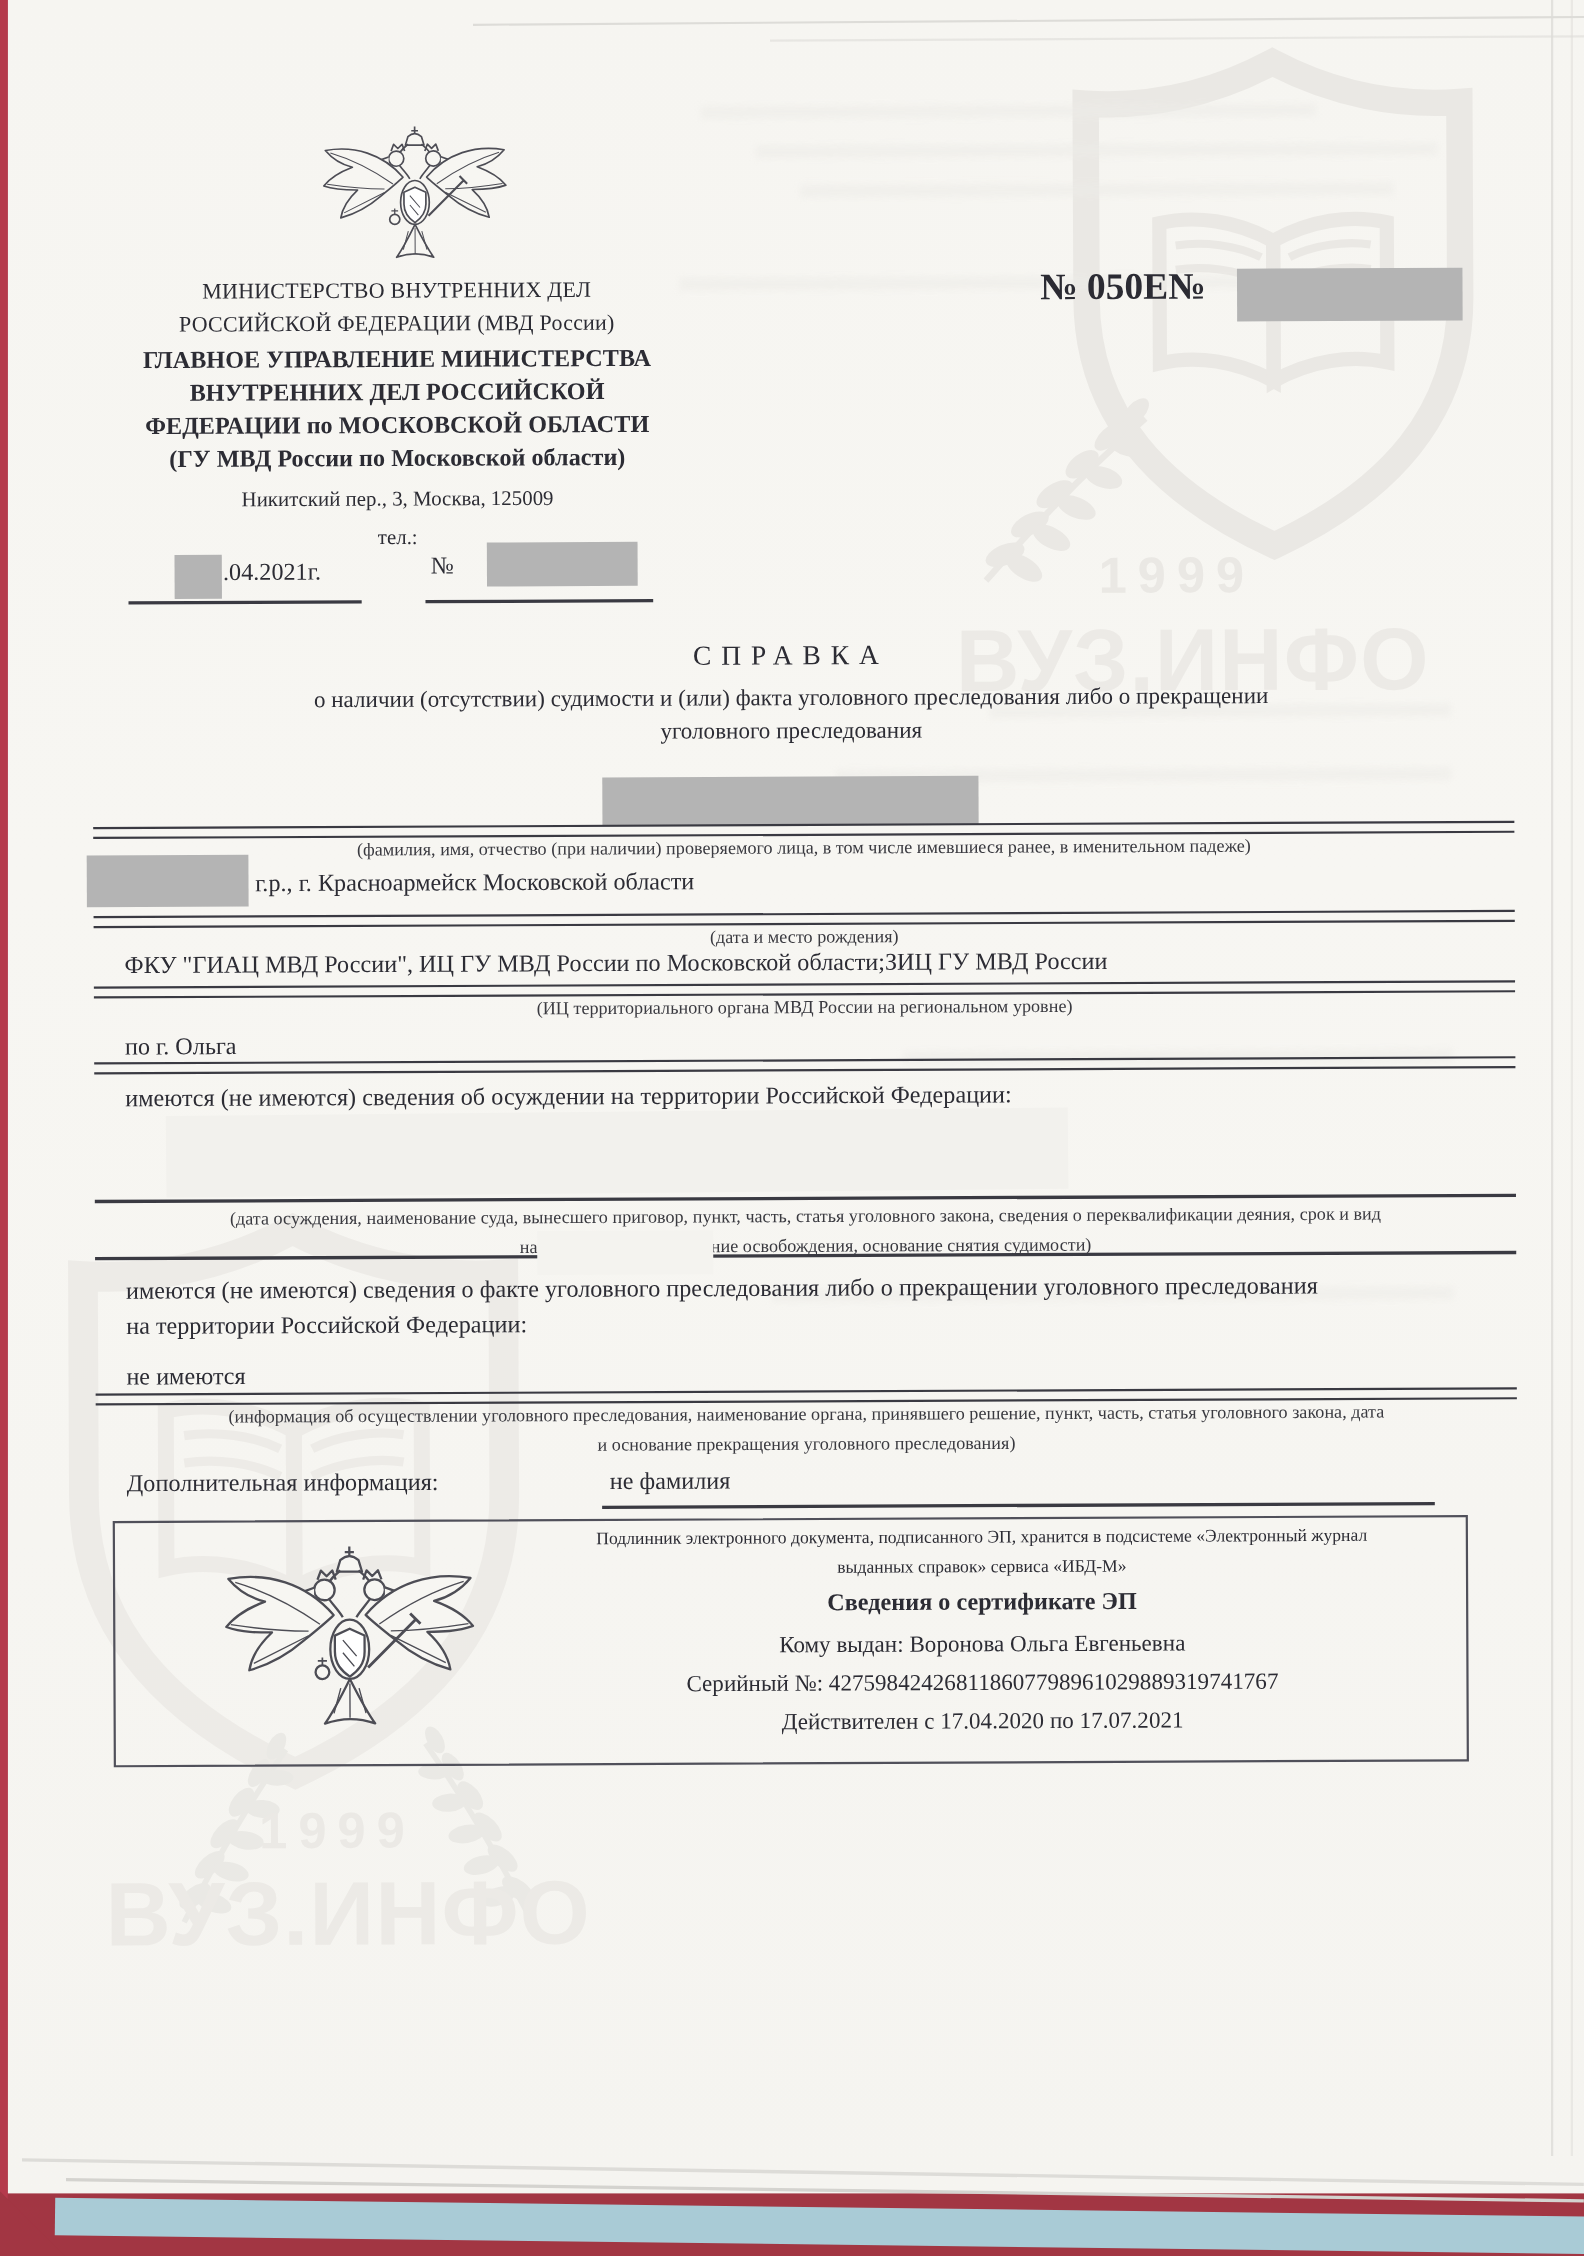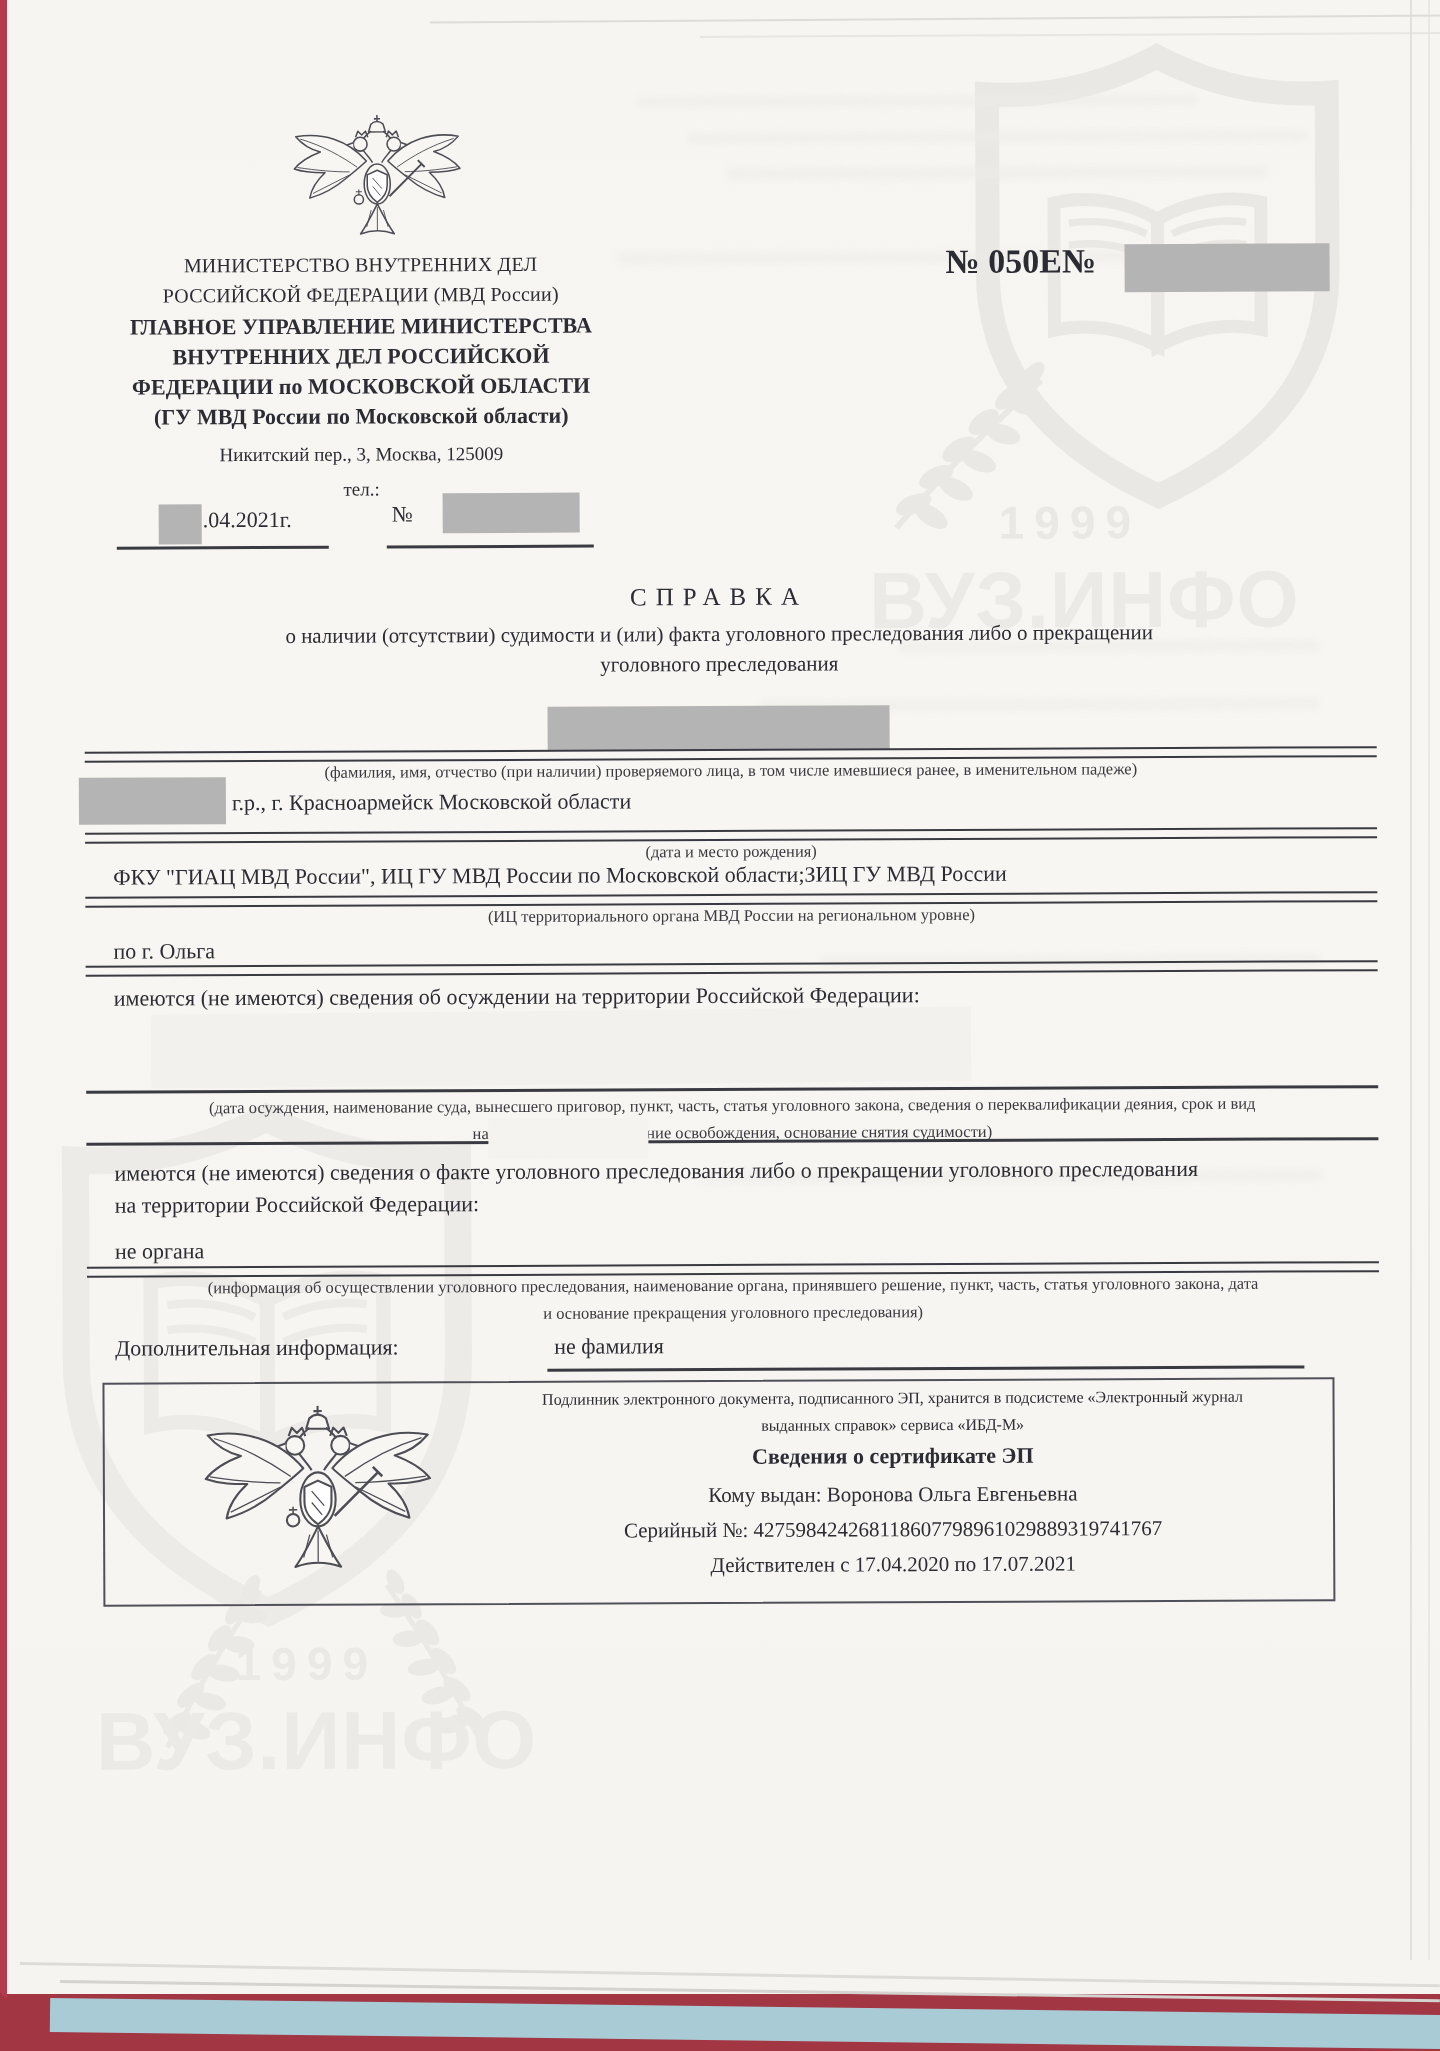--- a/index.html
+++ b/index.html
@@ -179,21 +179,21 @@
     <div class="abs redact-light" style="left:150px;top:1010px;width:820px;height:74px;transform:rotate(-0.3deg);"></div>
     <div class="abs rule" style="left:85px;top:1088px;width:1292px;"></div>
     <div class="abs ctr cap" style="left:85px;top:1097px;width:1292px;">(дата осуждения, наименование суда, вынесшего приговор, пункт, часть, статья уголовного закона, сведения о переквалификации деяния, срок и вид</div>
     <div class="abs ctr cap" style="left:85px;top:1124px;width:1292px;">наказания, дата и основание освобождения, основание снятия судимости)</div>
 
     <div class="abs rule" style="left:85px;top:1140px;width:1292px;"></div>
     <div class="abs redact-light" style="left:487px;top:1118px;width:160px;height:40px;background:#f4f3ef;"></div>
 
     <div class="abs body22" style="left:113px;top:1158px;">имеются (не имеются) сведения о факте уголовного преследования либо о прекращении уголовного преследования</div>
     <div class="abs body22" style="left:113px;top:1190px;">на территории Российской Федерации:</div>
-    <div class="abs body22" style="left:113px;top:1236px;">не органа</div>
+    <div class="abs body22" style="left:113px;top:1236px;">не имеются</div>
     <div class="abs rule2" style="left:85px;top:1264px;width:1292px;"></div>
     <div class="abs ctr cap" style="left:85px;top:1277px;width:1292px;">(информация об осуществлении уголовного преследования, наименование органа, принявшего решение, пункт, часть, статья уголовного закона, дата</div>
     <div class="abs ctr cap" style="left:85px;top:1304px;width:1292px;">и основание прекращения уголовного преследования)</div>
 
     <div class="abs body22" style="left:113px;top:1333px;">Дополнительная информация:</div>
     <div class="abs body22" style="left:552px;top:1333px;">не фамилия</div>
     <div class="abs rule" style="left:545px;top:1368px;width:757px;"></div>
 
     <div class="certbox" style="left:100px;top:1380px;width:1228px;height:220px;"></div>
     <svg class="abs emblem" style="left:180px;top:1398px;width:270px;height:195px;">

